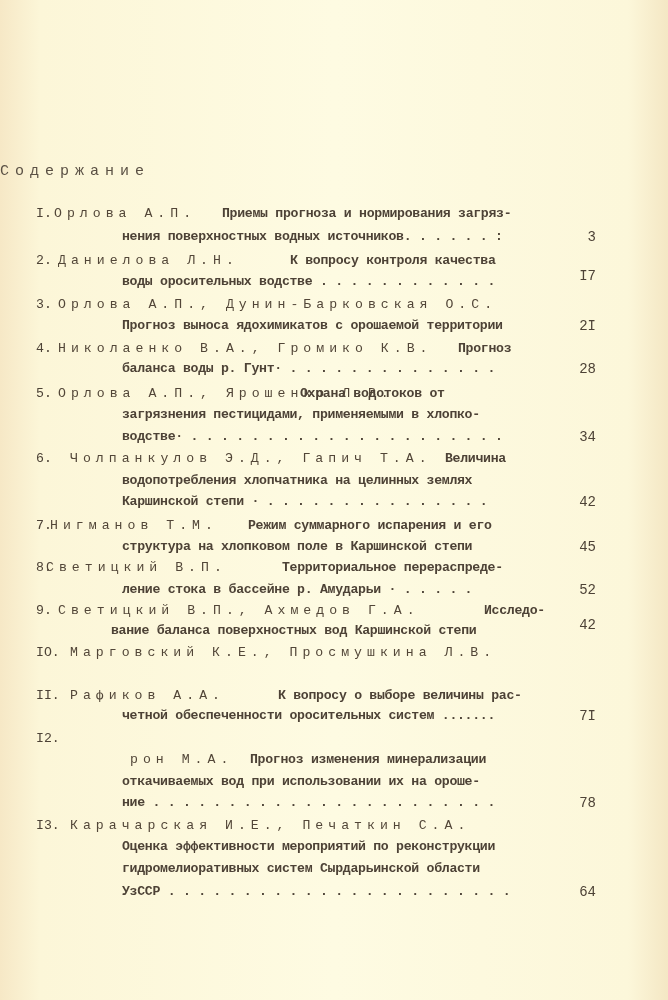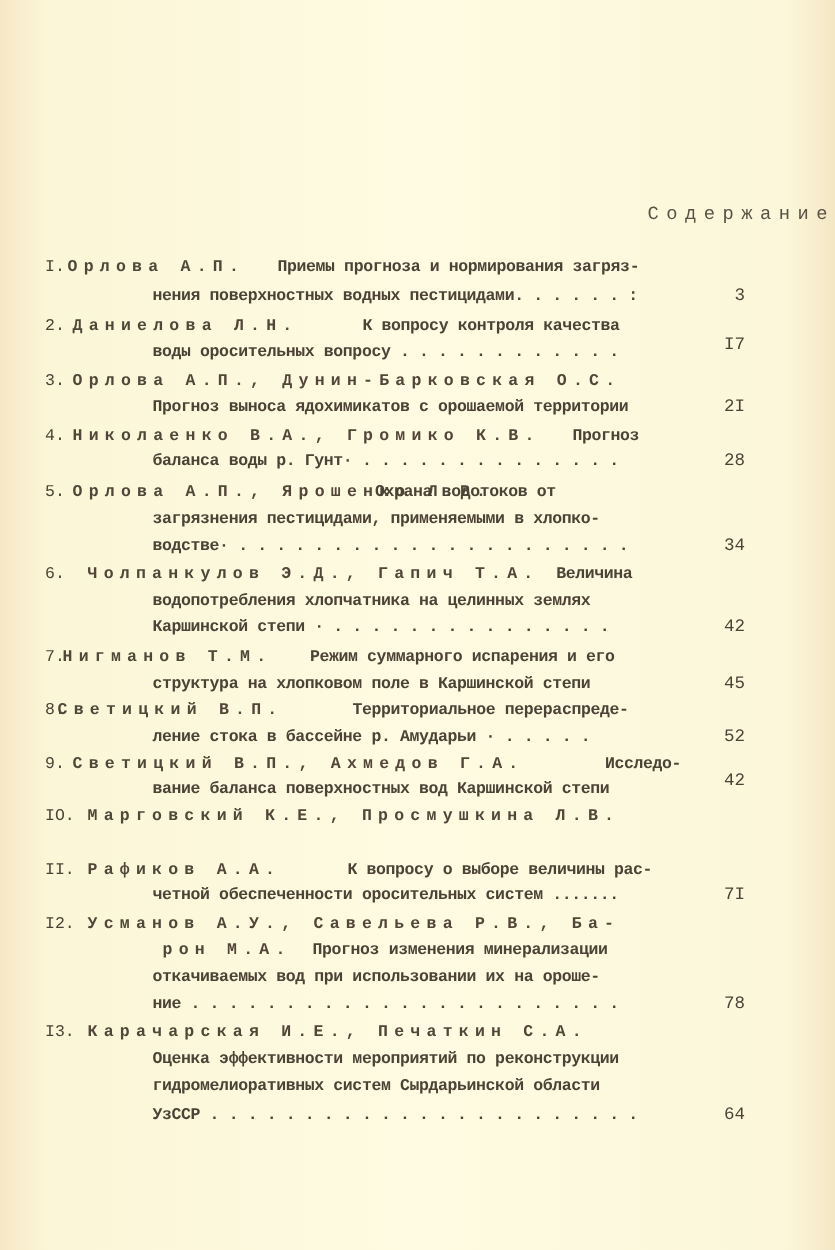--- a/index.html
+++ b/index.html
@@ -6,56 +6,56 @@
   body {
     width: 668px; height: 1000px; overflow: hidden;
     background: #fdf9dc;
     background-image: linear-gradient(90deg, #f6e8c6 0%, #fcf6d8 6%, #fefbe2 50%, #fcf7da 94%, #f4e7c4 100%);
     font-family: "Liberation Mono", "DejaVu Sans Mono", monospace;
     color: #4a4034;
     position: relative;
   }
   .page { position: absolute; left: 0; top: 0; width: 668px; height: 1000px; }
   .title {
-    position: absolute; top: 163px; left: 0; width: 668px; text-align: right;
+    position: absolute; top: 163px; left: 0; width: 668px; text-align: left;
     font-size: 15px; letter-spacing: 6px; color: #5a5044;
   }
   .line {
     position: absolute; left: 0; width: 668px; height: 20px;
     font-size: 13.2px; line-height: 20px; white-space: nowrap; color: #4d4236;
   }
   .num { position: absolute; }
-  .auth { letter-spacing: 5px; font-weight: bold; color: #524638; }
+  .auth { letter-spacing: 5px; font-weight: normal; color: #524638; }
   .txt { font-weight: bold; color: #4d4236; letter-spacing: -0.3px; }
   .seg { position: absolute; }
   .page-num { position: absolute; right: 72px; font-size: 14px; color: #4d4236; }
 </style>
 </head>
 <body>
 
 <div class="page">
   <div class="title">Содержание</div>
 
   <div class="line" style="top:204px">
     <span class="num" style="left:36px">I.</span>
     <span class="seg auth" style="left:54px">Орлова А.П.</span>
     <span class="seg txt" style="left:222px">Приемы прогноза и нормирования загряз-</span>
   </div>
   <div class="line" style="top:227px">
-    <span class="seg txt" style="left:122px">нения поверхностных водных пестицидами. . . . . . :</span>
+    <span class="seg txt" style="left:122px">нения поверхностных водных источников. . . . . . :</span>
     <span class="page-num">3</span>
   </div>
 
   <div class="line" style="top:251px">
     <span class="num" style="left:36px">2.</span>
     <span class="seg txt" style="left:290px">К вопросу контроля качества</span>
     <span class="seg auth" style="left:58px">Даниелова Л.Н.</span>
   </div>
   <div class="line" style="top:272px">
-    <span class="seg txt" style="left:122px">воды оросительных вопросу . . . . . . . . . . . .</span>
+    <span class="seg txt" style="left:122px">воды оросительных водстве . . . . . . . . . . . .</span>
     <span class="page-num" style="top:-6px">I7</span>
   </div>
 
   <div class="line" style="top:295px">
     <span class="num" style="left:36px">3.</span>
     <span class="seg auth" style="left:58px">Орлова А.П., Дунин-Барковская О.С.</span>
   </div>
   <div class="line" style="top:316px">
     <span class="seg txt" style="left:122px">Прогноз выноса ядохимикатов с орошаемой территории</span>
     <span class="page-num">2I</span>
@@ -116,42 +116,41 @@
     <span class="seg txt" style="left:122px">ление стока в бассейне р. Амударьи · . . . . .</span>
     <span class="page-num">52</span>
   </div>
 
   <div class="line" style="top:601px">
     <span class="num" style="left:36px">9.</span>
     <span class="seg auth" style="left:58px">Светицкий В.П., Ахмедов Г.А.</span>
     <span class="seg txt" style="left:484px">Исследо-</span>
   </div>
   <div class="line" style="top:621px">
-    <span class="seg txt" style="left:122px">вание баланса поверхностных вод Каршинской степи</span>
+    <span class="seg txt" style="left:111px">вание баланса поверхностных вод Каршинской степи</span>
     <span class="page-num" style="top:-6px">42</span>
   </div>
 
   <div class="line" style="top:643px">
     <span class="num" style="left:36px">IO.</span>
     <span class="seg auth" style="left:70px">Марговский К.Е., Просмушкина Л.В.</span>
   </div>
 
   <div class="line" style="top:686px">
     <span class="num" style="left:36px">II.</span>
     <span class="seg auth" style="left:70px">Рафиков А.А.</span>
     <span class="seg txt" style="left:278px">К вопросу о выборе величины рас-</span>
   </div>
   <div class="line" style="top:706px">
     <span class="seg txt" style="left:122px">четной обеспеченности оросительных систем .......</span>
     <span class="page-num">7I</span>
   </div>
 
   <div class="line" style="top:729px">
     <span class="num" style="left:36px">I2.</span>
-    <span class="seg auth" style="left:70px">Усманов А.У., Савельева Р.В., Ба-</span>
   </div>
   <div class="line" style="top:772px">
     <span class="seg txt" style="left:122px">откачиваемых вод при использовании их на ороше-</span>
   </div>
   <div class="line" style="top:750px">
     <span class="seg auth" style="left:130px">рон М.А.</span>
     <span class="seg txt" style="left:250px">Прогноз изменения минерализации</span>
   </div>
   <div class="line" style="top:793px">
     <span class="seg txt" style="left:122px">ние . . . . . . . . . . . . . . . . . . . . . . .</span>

